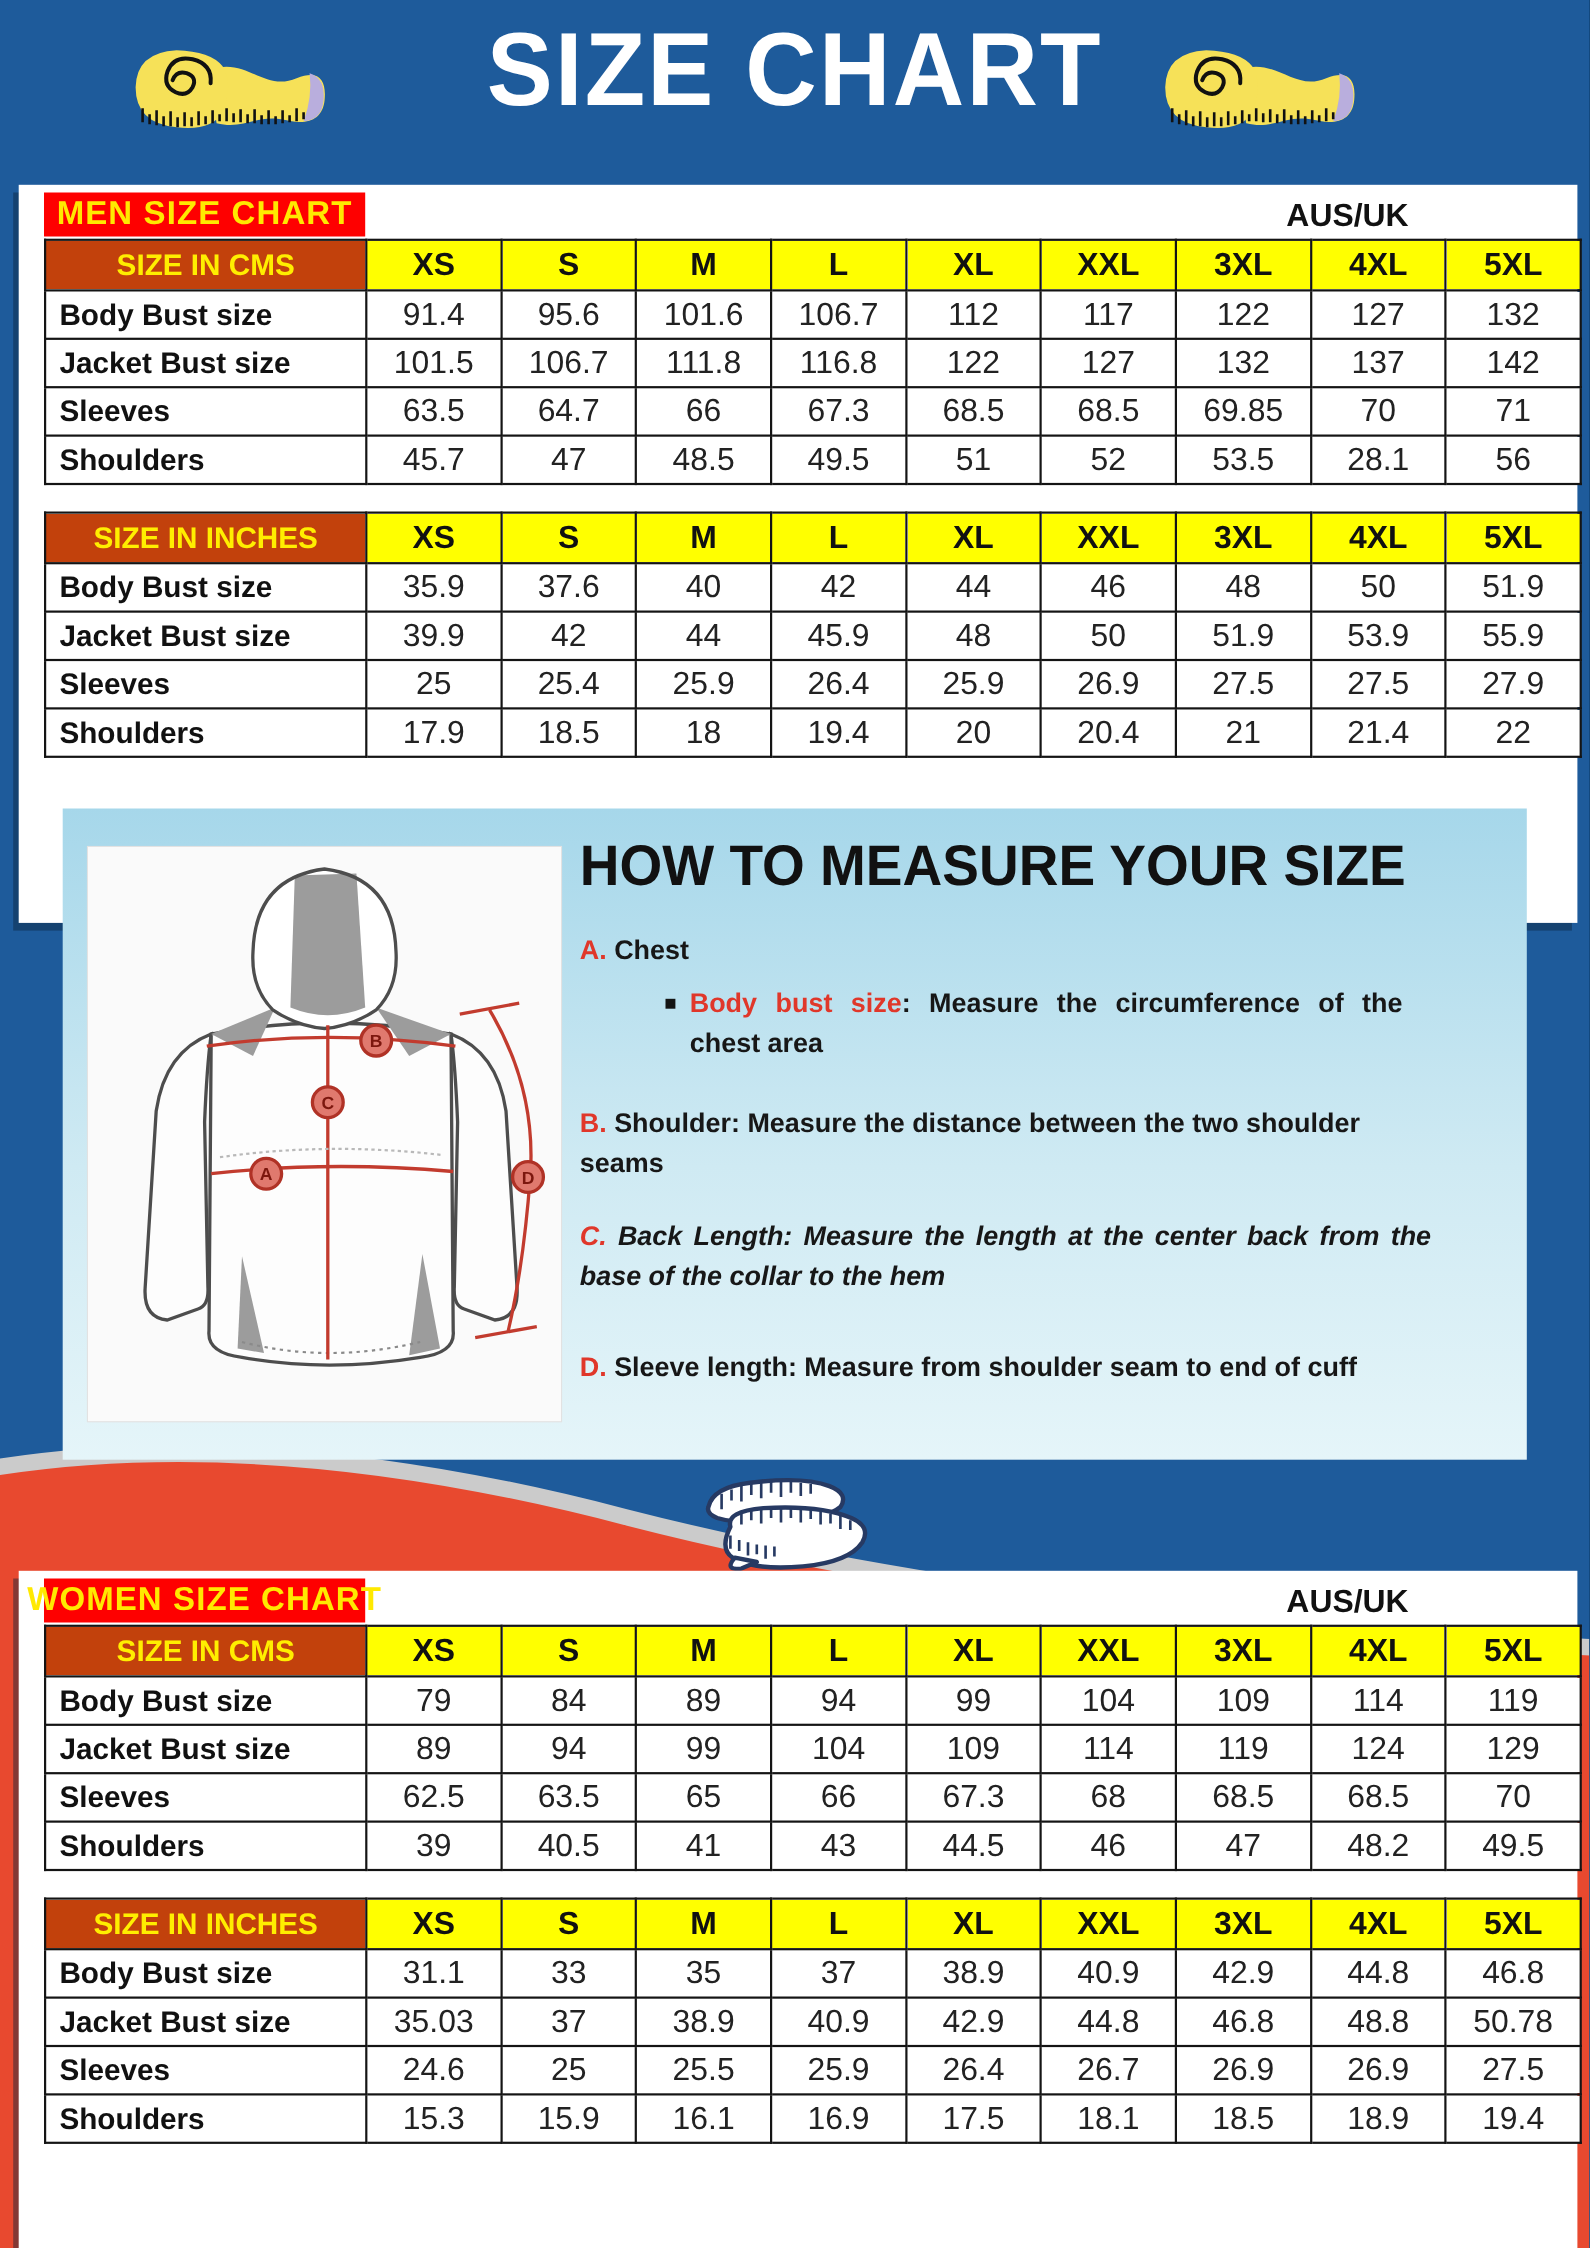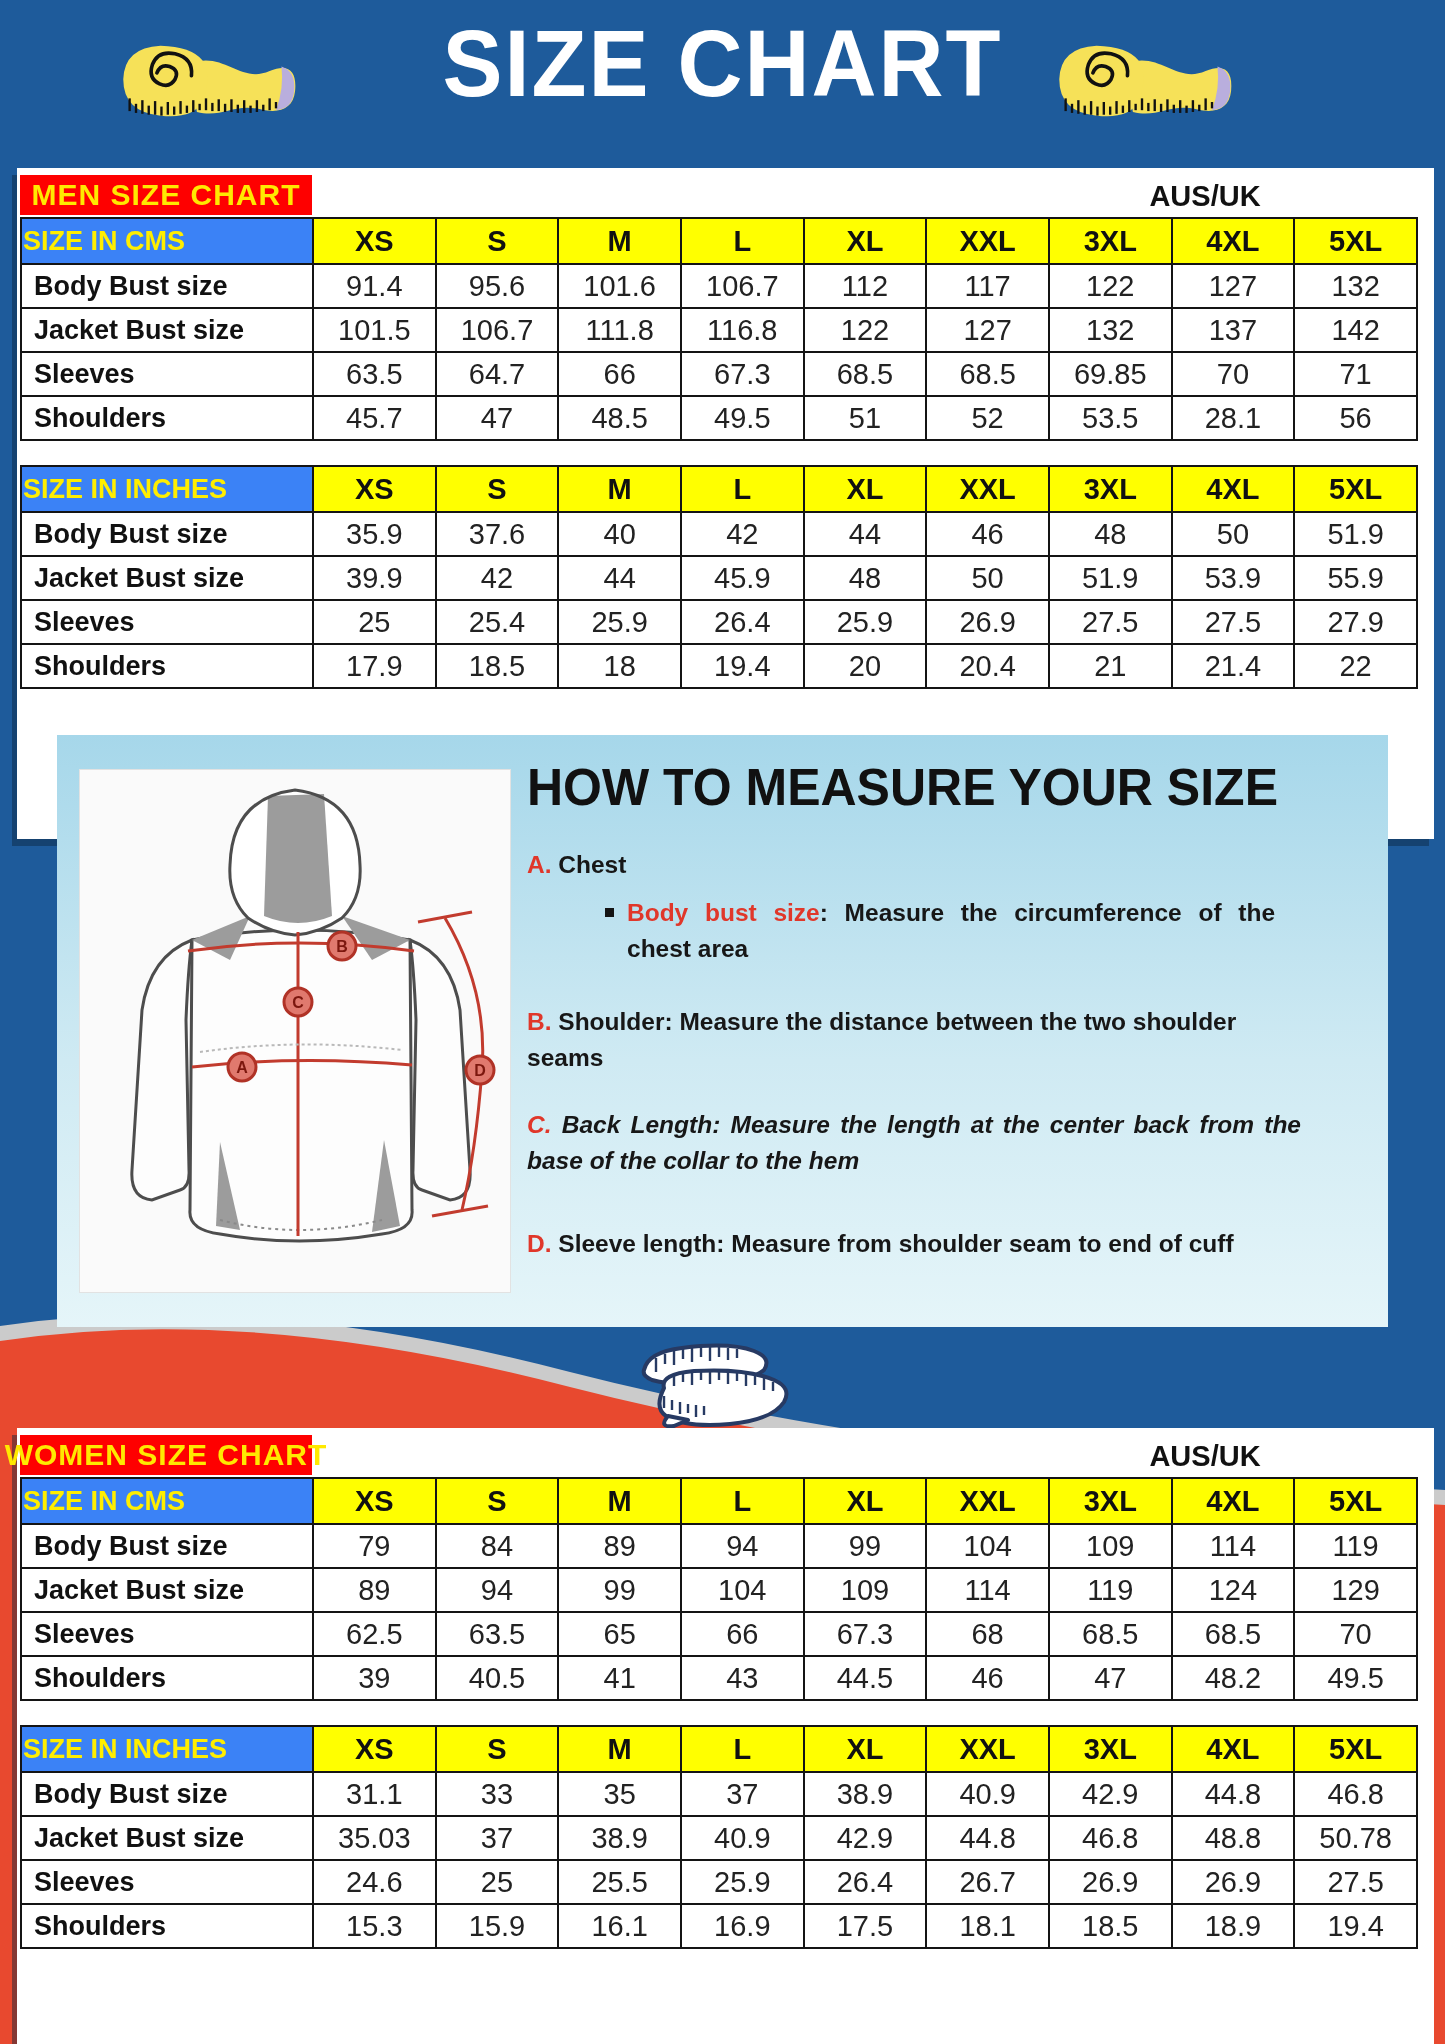--- a/index.html
+++ b/index.html
@@ -16,40 +16,40 @@
     transform:scaleY(1.05);transform-origin:center top;margin:0;
   }
   .tape-yellow{position:absolute;top:22px;width:200px;height:100px;}
   .tape-left{left:106px;}
   .tape-right{left:1042px;}
   
   .wave{position:absolute;left:0;top:0;width:1445px;height:2044px;z-index:1;pointer-events:none;}
   
   .chart-card{
     position:absolute;left:17px;width:1417px;height:671px;background:#ffffff;
-    box-sizing:border-box;padding:7px 3px;z-index:3;
+    box-sizing:border-box;padding:7px 23px;z-index:3;
     box-shadow:-5px 7px 0 rgba(10,35,60,.45);
   }
   .men-card{top:168px;}
   .women-card{top:1428px;}
   .label-row{position:relative;height:40px;margin-bottom:2px;}
   .chart-badge{
     display:flex;align-items:center;justify-content:center;
     width:292px;height:40px;background:#fe0000;color:#ffe900;
     font-size:30px;font-weight:800;letter-spacing:1px;white-space:nowrap;
   }
   .region-label{
     position:absolute;left:1055px;top:5px;width:260px;text-align:center;
     font-size:29px;font-weight:700;color:#111;
   }
   table.size-table{border-collapse:collapse;table-layout:fixed;width:1398px;}
   table.size-table th,table.size-table td{border:2px solid #141414;overflow:hidden;white-space:nowrap;}
   table.size-table thead tr{height:46px;}
   table.size-table tbody tr{height:44px;}
-  th.unit-header{background:#3b82f6;color:#ffee00;font-size:27px;font-weight:800;text-align:left;}
+  th.unit-header{background:#c2410c;color:#ffee00;font-size:27px;font-weight:800;text-align:center;}
   th.size-col{background:#ffff00;color:#111;font-size:29px;font-weight:800;text-align:center;}
   th.row-label{background:#fff;color:#111;font-size:27px;font-weight:800;text-align:left;padding-left:12px;}
   table.size-table td{background:#fff;color:#222;font-size:29px;text-align:center;font-weight:400;}
   .table-gap{height:24px;}
   
   .measure-card{
     position:absolute;left:57px;top:735px;width:1331px;height:592px;z-index:3;
     background:linear-gradient(180deg,#a6d7ea 0%,#cfeaf3 55%,#e5f5f9 100%);
   }
   .diagram-box{

